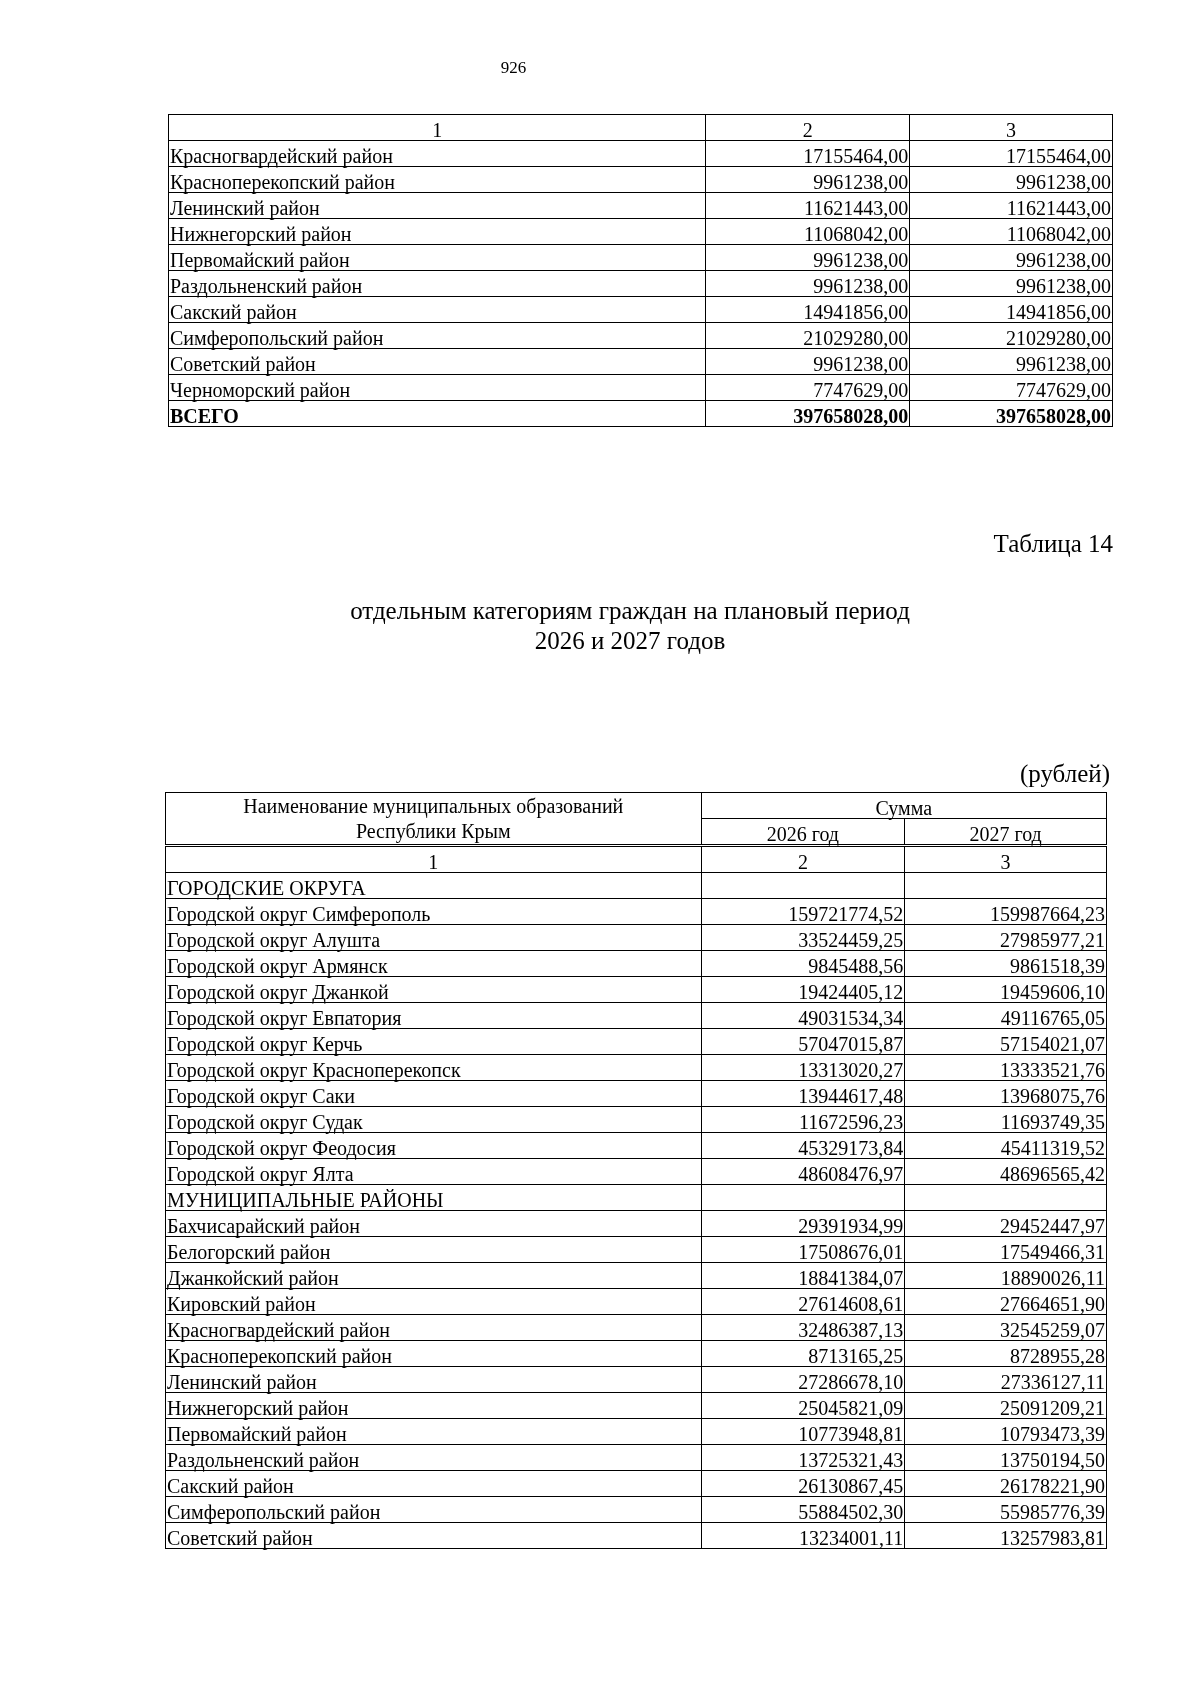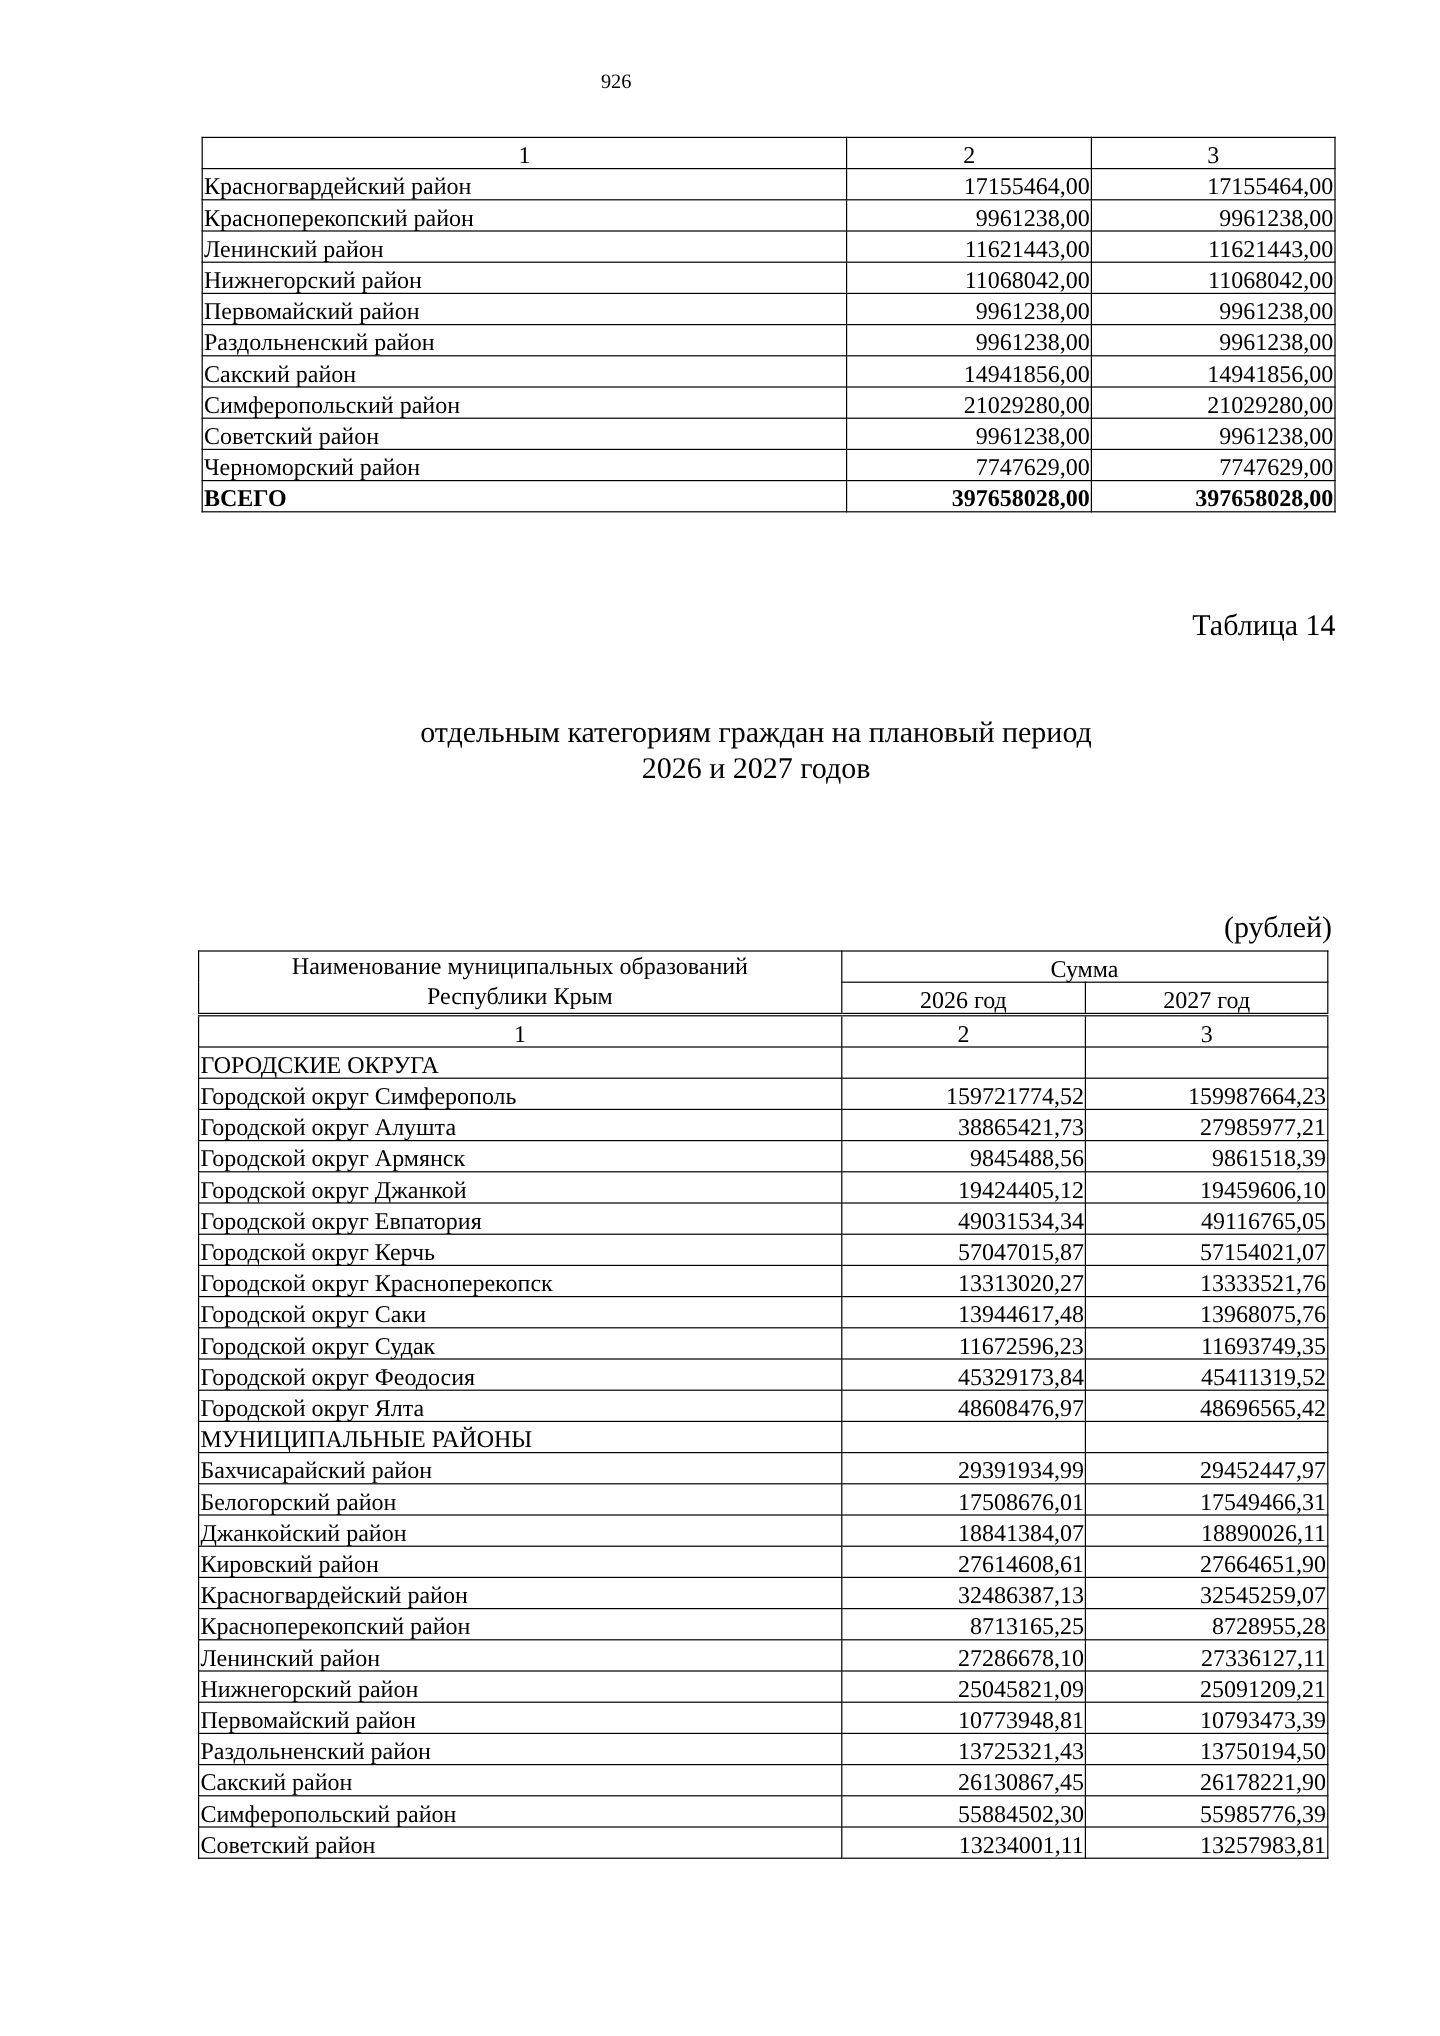--- a/index.html
+++ b/index.html
@@ -6,21 +6,21 @@
   body { width: 1200px; height: 1697px; position: relative; overflow: hidden;
          font-family: "Liberation Serif", "DejaVu Serif", serif; color: #000; }
   .page-num { position: absolute; top: 58px; left: 0; width: 1027px; text-align: center; font-size: 17px; }
   table { border-collapse: collapse; position: absolute; font-size: 20px; line-height: 1; }
   td { border: 1.5px solid #000; padding: 0 1px; height: 25px; vertical-align: bottom; white-space: nowrap; }
   td.num { text-align: right; padding-right: 1px; }
   td.ctr { text-align: center; }
   tr.bold td { font-weight: bold; }
   #t1 { top: 114px; left: 168px; width: 945px; }
   #t1 col.c1 { width: 538px; } #t1 col.c2 { width: 204px; } #t1 col.c3 { width: 203px; }
-  .table-label { position: absolute; top: 508px; right: 87px; font-size: 25px; }
+  .table-label { position: absolute; top: 530px; right: 87px; font-size: 25px; }
   .title { position: absolute; top: 596px; left: 150px; width: 960px; text-align: center; font-size: 25px; line-height: 30px; }
   .units { position: absolute; top: 760px; right: 90px; font-size: 25px; margin-left: 13px; }
   #t2 { top: 792px; left: 165px; width: 942px; }
   #t2 col.c1 { width: 536px; } #t2 col.c2 { width: 204px; } #t2 col.c3 { width: 202px; }
   #t2 tr.hdr td { height: 25px; }
   #t2 tr.colnum td { border-top: 3px double #000; }
 </style>
 </head>
 <body>
 
@@ -133,21 +133,21 @@
         <td></td>
         <td></td>
       </tr>
       <tr>
         <td>Городской округ Симферополь</td>
         <td class="num">159721774,52</td>
         <td class="num">159987664,23</td>
       </tr>
       <tr>
         <td>Городской округ Алушта</td>
-        <td class="num">38865421,73</td>
+        <td class="num">33524459,25</td>
         <td class="num">27985977,21</td>
       </tr>
       <tr>
         <td>Городской округ Армянск</td>
         <td class="num">9845488,56</td>
         <td class="num">9861518,39</td>
       </tr>
       <tr>
         <td>Городской округ Джанкой</td>
         <td class="num">19424405,12</td>

